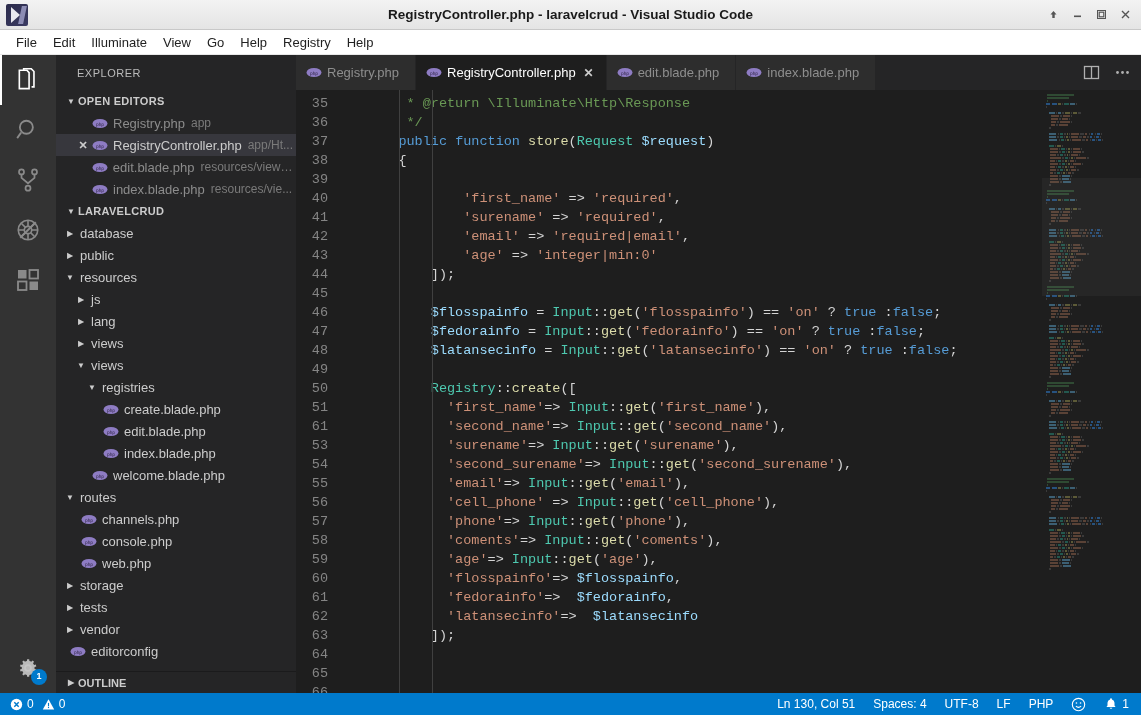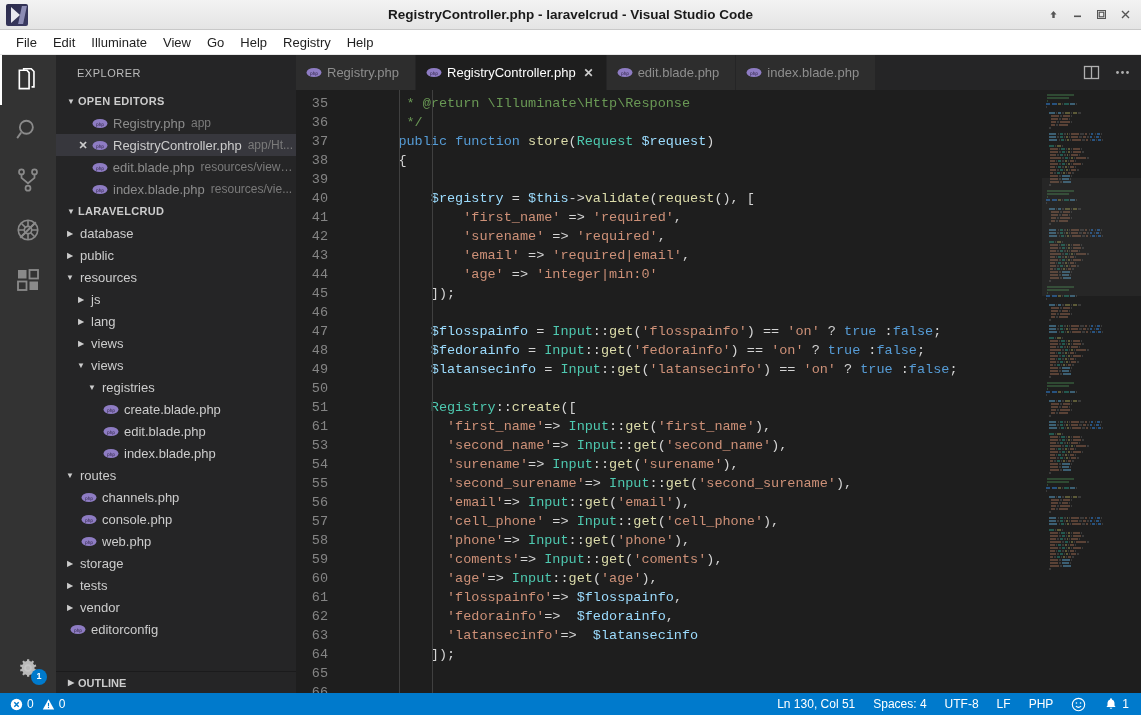--- a/index.html
+++ b/index.html
@@ -407,20 +407,29 @@
             <span class="label">edit.blade.php</span>
           </div>
           <div class="row" style="padding-left: 41px;">
             <span class="php-icon" style="margin-left: 6px;">
               <svg width="16" height="11" viewBox="0 0 32 20">
                 <ellipse cx="16" cy="10" rx="15" ry="9" fill="#8e7cc3"></ellipse>
                 <text x="16" y="14" font-size="9" fill="#2b2040" text-anchor="middle" font-family="monospace">php</text>
               </svg>
             </span>
             <span class="label">index.blade.php</span>
+          </div>
+          <div class="row" style="padding-left: 30px;">
+            <span class="php-icon" style="margin-left: 6px;">
+              <svg width="16" height="11" viewBox="0 0 32 20">
+                <ellipse cx="16" cy="10" rx="15" ry="9" fill="#8e7cc3"></ellipse>
+                <text x="16" y="14" font-size="9" fill="#2b2040" text-anchor="middle" font-family="monospace">php</text>
+              </svg>
+            </span>
+            <span class="label">welcome.blade.php</span>
           </div>
           <div class="row" style="padding-left: 8px;">
             <span class="arrow">▼</span>
             <span class="label" style="margin-left: 4px;">routes</span>
           </div>
           <div class="row" style="padding-left: 19px;">
             <span class="php-icon" style="margin-left: 6px;">
               <svg width="16" height="11" viewBox="0 0 32 20">
                 <ellipse cx="16" cy="10" rx="15" ry="9" fill="#8e7cc3"></ellipse>
                 <text x="16" y="14" font-size="9" fill="#2b2040" text-anchor="middle" font-family="monospace">php</text>
@@ -569,21 +578,20 @@
         <div class="fold-col"></div>
         <div class="code-scroll" id="code-scroll">
           <div class="ind-guide" style="left:33px"></div>
           <div class="ind-guide" style="left:66px"></div>
           <div id="code-lines">
               <div class="cline"><span class="t-pl">     </span><span class="t-cmt">* @return \Illuminate\Http\Response</span></div>
               <div class="cline"><span class="t-pl">     </span><span class="t-cmt">*/</span></div>
               <div class="cline"><span class="t-pl">    </span><span class="t-kw">public</span><span class="t-pl"> </span><span class="t-kw">function</span><span class="t-pl"> </span><span class="t-fn">store</span><span class="t-pl">(</span><span class="t-cls">Request</span><span class="t-pl"> </span><span class="t-var">$request</span><span class="t-pl">)</span></div>
               <div class="cline"><span class="t-pl">    {</span></div>
               <div class="cline"><span class="t-pl"></span></div>
-              <div class="cline"><span class="t-pl">        </span><span class="t-var">$registry</span><span class="t-pl"> = </span><span class="t-var">$this</span><span class="t-pl">-&gt;</span><span class="t-fn">validate</span><span class="t-pl">(</span><span class="t-fn">request</span><span class="t-pl">(), [</span></div>
               <div class="cline"><span class="t-pl">            </span><span class="t-str">'first_name'</span><span class="t-pl"> =&gt; </span><span class="t-str">'required'</span><span class="t-pl">,</span></div>
               <div class="cline"><span class="t-pl">            </span><span class="t-str">'surename'</span><span class="t-pl"> =&gt; </span><span class="t-str">'required'</span><span class="t-pl">,</span></div>
               <div class="cline"><span class="t-pl">            </span><span class="t-str">'email'</span><span class="t-pl"> =&gt; </span><span class="t-str">'required|email'</span><span class="t-pl">,</span></div>
               <div class="cline"><span class="t-pl">            </span><span class="t-str">'age'</span><span class="t-pl"> =&gt; </span><span class="t-str">'integer|min:0'</span></div>
               <div class="cline"><span class="t-pl">        ]);</span></div>
               <div class="cline"><span class="t-pl"></span></div>
               <div class="cline"><span class="t-pl">        </span><span class="t-var">$flosspainfo</span><span class="t-pl"> = </span><span class="t-cls">Input</span><span class="t-pl">::</span><span class="t-fn">get</span><span class="t-pl">(</span><span class="t-str">'flosspainfo'</span><span class="t-pl">) == </span><span class="t-str">'on'</span><span class="t-pl"> ? </span><span class="t-kw">true</span><span class="t-pl"> :</span><span class="t-kw">false</span><span class="t-pl">;</span></div>
               <div class="cline"><span class="t-pl">        </span><span class="t-var">$fedorainfo</span><span class="t-pl"> = </span><span class="t-cls">Input</span><span class="t-pl">::</span><span class="t-fn">get</span><span class="t-pl">(</span><span class="t-str">'fedorainfo'</span><span class="t-pl">) == </span><span class="t-str">'on'</span><span class="t-pl"> ? </span><span class="t-kw">true</span><span class="t-pl"> :</span><span class="t-kw">false</span><span class="t-pl">;</span></div>
               <div class="cline"><span class="t-pl">        </span><span class="t-var">$latansecinfo</span><span class="t-pl"> = </span><span class="t-cls">Input</span><span class="t-pl">::</span><span class="t-fn">get</span><span class="t-pl">(</span><span class="t-str">'latansecinfo'</span><span class="t-pl">) == </span><span class="t-str">'on'</span><span class="t-pl"> ? </span><span class="t-kw">true</span><span class="t-pl"> :</span><span class="t-kw">false</span><span class="t-pl">;</span></div>
               <div class="cline"><span class="t-pl"></span></div>

